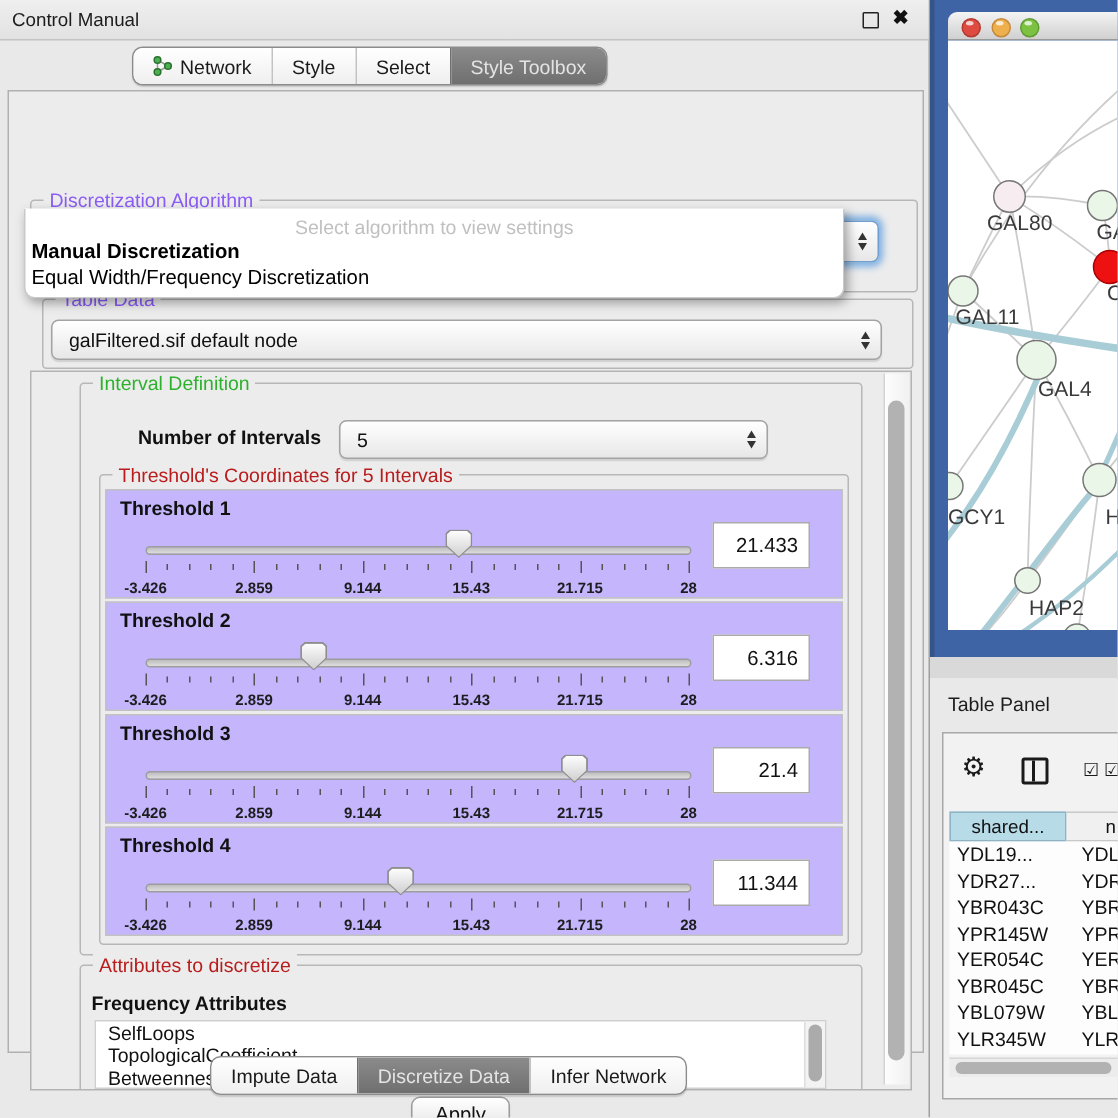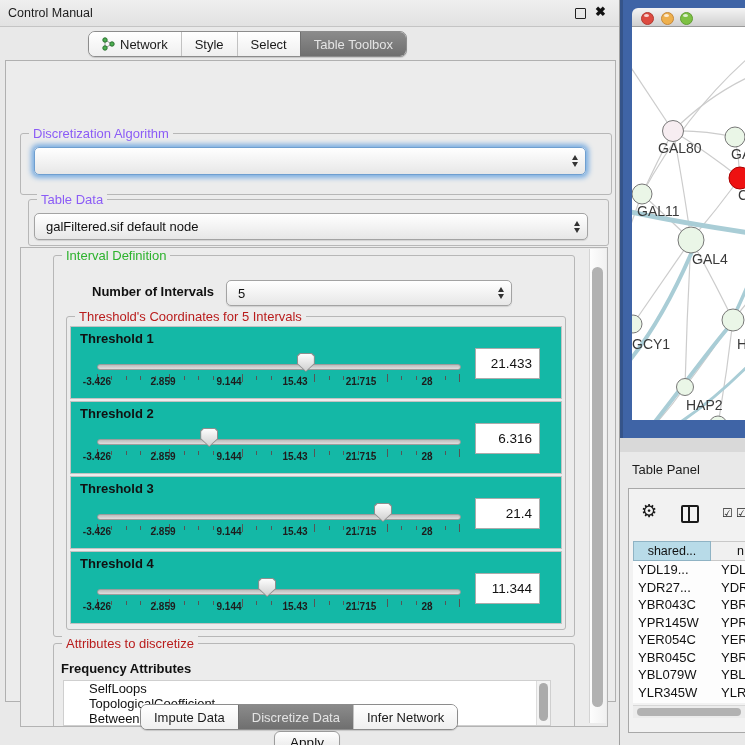--- a/index.html
+++ b/index.html
@@ -58,40 +58,40 @@
   
   #scrollpane{left:14px;top:186px;width:586px;height:478px;border:1px solid #b3b3b3;background:#ececec;overflow:hidden}
   #vsb{position:absolute;right:1px;top:1px;width:16px;height:474px;background:linear-gradient(90deg,#fdfdfd,#f1f1f1);border-left:1px solid #d4d4d4}
   #vsb .thumb{position:absolute;left:2px;top:18px;width:11px;height:440px;background:#b2b2b2;border-radius:6px}
 
   #interval-fieldset{left:32px;top:7px;width:520px;height:380px}
   #noi-label{left:38px;top:28px;font-size:13px;font-weight:bold;color:#111}
   #noi-combo{left:172px;top:24px;width:284px;height:24px}
   #thr-fieldset{left:12px;top:60px;width:498px;height:312px;border-color:#b7b7b7}
 
-  .tpanel{position:absolute;left:3px;width:490px;height:71px;border:1px solid #c2c2c2;background:#14b8a6}
+  .tpanel{position:absolute;left:3px;width:490px;height:71px;border:1px solid #c2c2c2;background:#c4b5fd}
   .tlabel{position:absolute;left:9px;top:4px;font-size:13px;font-weight:bold;color:#111}
   .track{position:absolute;left:26px;top:37px;width:362px;height:4px;border:1px solid #9d9d9d;border-radius:3px;
          background:linear-gradient(#bdbdbd,#dedede)}
   .handle{position:absolute;top:26px;width:18px;height:19px}
   .h-outer{position:absolute;inset:0;background:#8e8e8e;clip-path:polygon(16% 0,84% 0,100% 14%,100% 56%,50% 100%,0 56%,0 14%)}
   .h-inner{position:absolute;inset:1px;background:linear-gradient(#fdfdfd,#cfcfcf);clip-path:polygon(16% 0,84% 0,100% 14%,100% 56%,50% 100%,0 56%,0 14%)}
   .ticks{position:absolute;left:26px;top:47px;width:362px;height:8px}
   .ticks i{position:absolute;top:2px;width:1px;height:4px;background:#555}
   .ticks i.major{top:0;height:8px}
-  .ticklabels{position:absolute;left:26px;top:49px;width:330px;height:12px}
+  .ticklabels{position:absolute;left:26px;top:60px;width:362px;height:12px}
   .ticklabels span{position:absolute;transform:translateX(-50%);font-size:10px;font-weight:bold;color:#1d1d1d;white-space:nowrap}
   .vbox{position:absolute;left:404px;top:21px;width:56px;height:29px;background:#fff;border:1px solid #ababab;
         font-size:13.5px;text-align:right;line-height:29px;padding-right:7px}
 
   
   #attr-fieldset{left:32px;top:395px;width:520px;height:100px}
   #attr-list-label{left:40px;top:413px;font-size:13px;font-weight:bold;color:#111}
   #attr-list{left:42px;top:432px;width:486px;height:44px;background:#fff;border:1px solid #cfcfcf;overflow:hidden}
-  .attr-item{font-size:13px;line-height:15px;padding-left:25px;white-space:nowrap}
+  .attr-item{font-size:13px;line-height:15px;padding-left:8px;white-space:nowrap}
   #attr-sb{position:absolute;right:0;top:0;width:13px;height:44px;background:#f3f3f3;border-left:1px solid #ddd}
   #attr-sb .thumb{position:absolute;left:2px;top:2px;width:9px;height:38px;background:#ababab;border-radius:5px}
 
   #apply-btn{left:268px;top:670px;width:64px;height:23px;border:1px solid #9c9c9c;border-radius:6px;
              background:linear-gradient(#ffffff,#e2e2e2);font-size:13.5px;text-align:center;line-height:22px;
              box-shadow:0 1px 1px rgba(0,0,0,.15)}
 
   
   #right-region{left:620px;top:0;width:127px;height:745px;overflow:hidden}
   #net-frame{left:0;top:0;width:127px;height:438px;background:#3f64a6;border-left:3px solid #35548a;overflow:hidden}
@@ -151,36 +151,41 @@
       </svg>
       <span>Network</span>
     </div>
     <div class="tab">
         <span>Style</span>
       </div>
     <div class="tab">
         <span>Select</span>
       </div>
     <div class="tab sel">
-        <span>Table Toolbox</span>
+        <span>Style Toolbox</span>
       </div>
   </div>
 
   <div id="cp-box" class="abs">
 
     <div id="algo-fieldset" class="fieldset">
       <span class="legend dark">Discretization Algorithm</span>
     </div>
     <div id="algo-combo" class="combo focus">
       <span class="stepper">
           <i class="up"></i>
           <i class="dn"></i>
         </span>
     </div>
 
+    <div id="algo-popup" class="abs">
+      <div id="popup-hint">Select algorithm to view settings</div>
+      <div id="popup-opt-0" class="popup-opt">Manual Discretization</div>
+      <div id="popup-opt-1" class="popup-opt">Equal Width/Frequency Discretization</div>
+    </div>
 
     <div id="td-fieldset" class="fieldset">
       <span class="legend dark">Table Data</span>
     </div>
     <div id="td-combo" class="combo">
       <span class="cval">galFiltered.sif default node</span>
       <span class="stepper">
           <i class="up"></i>
           <i class="dn"></i>
         </span>

